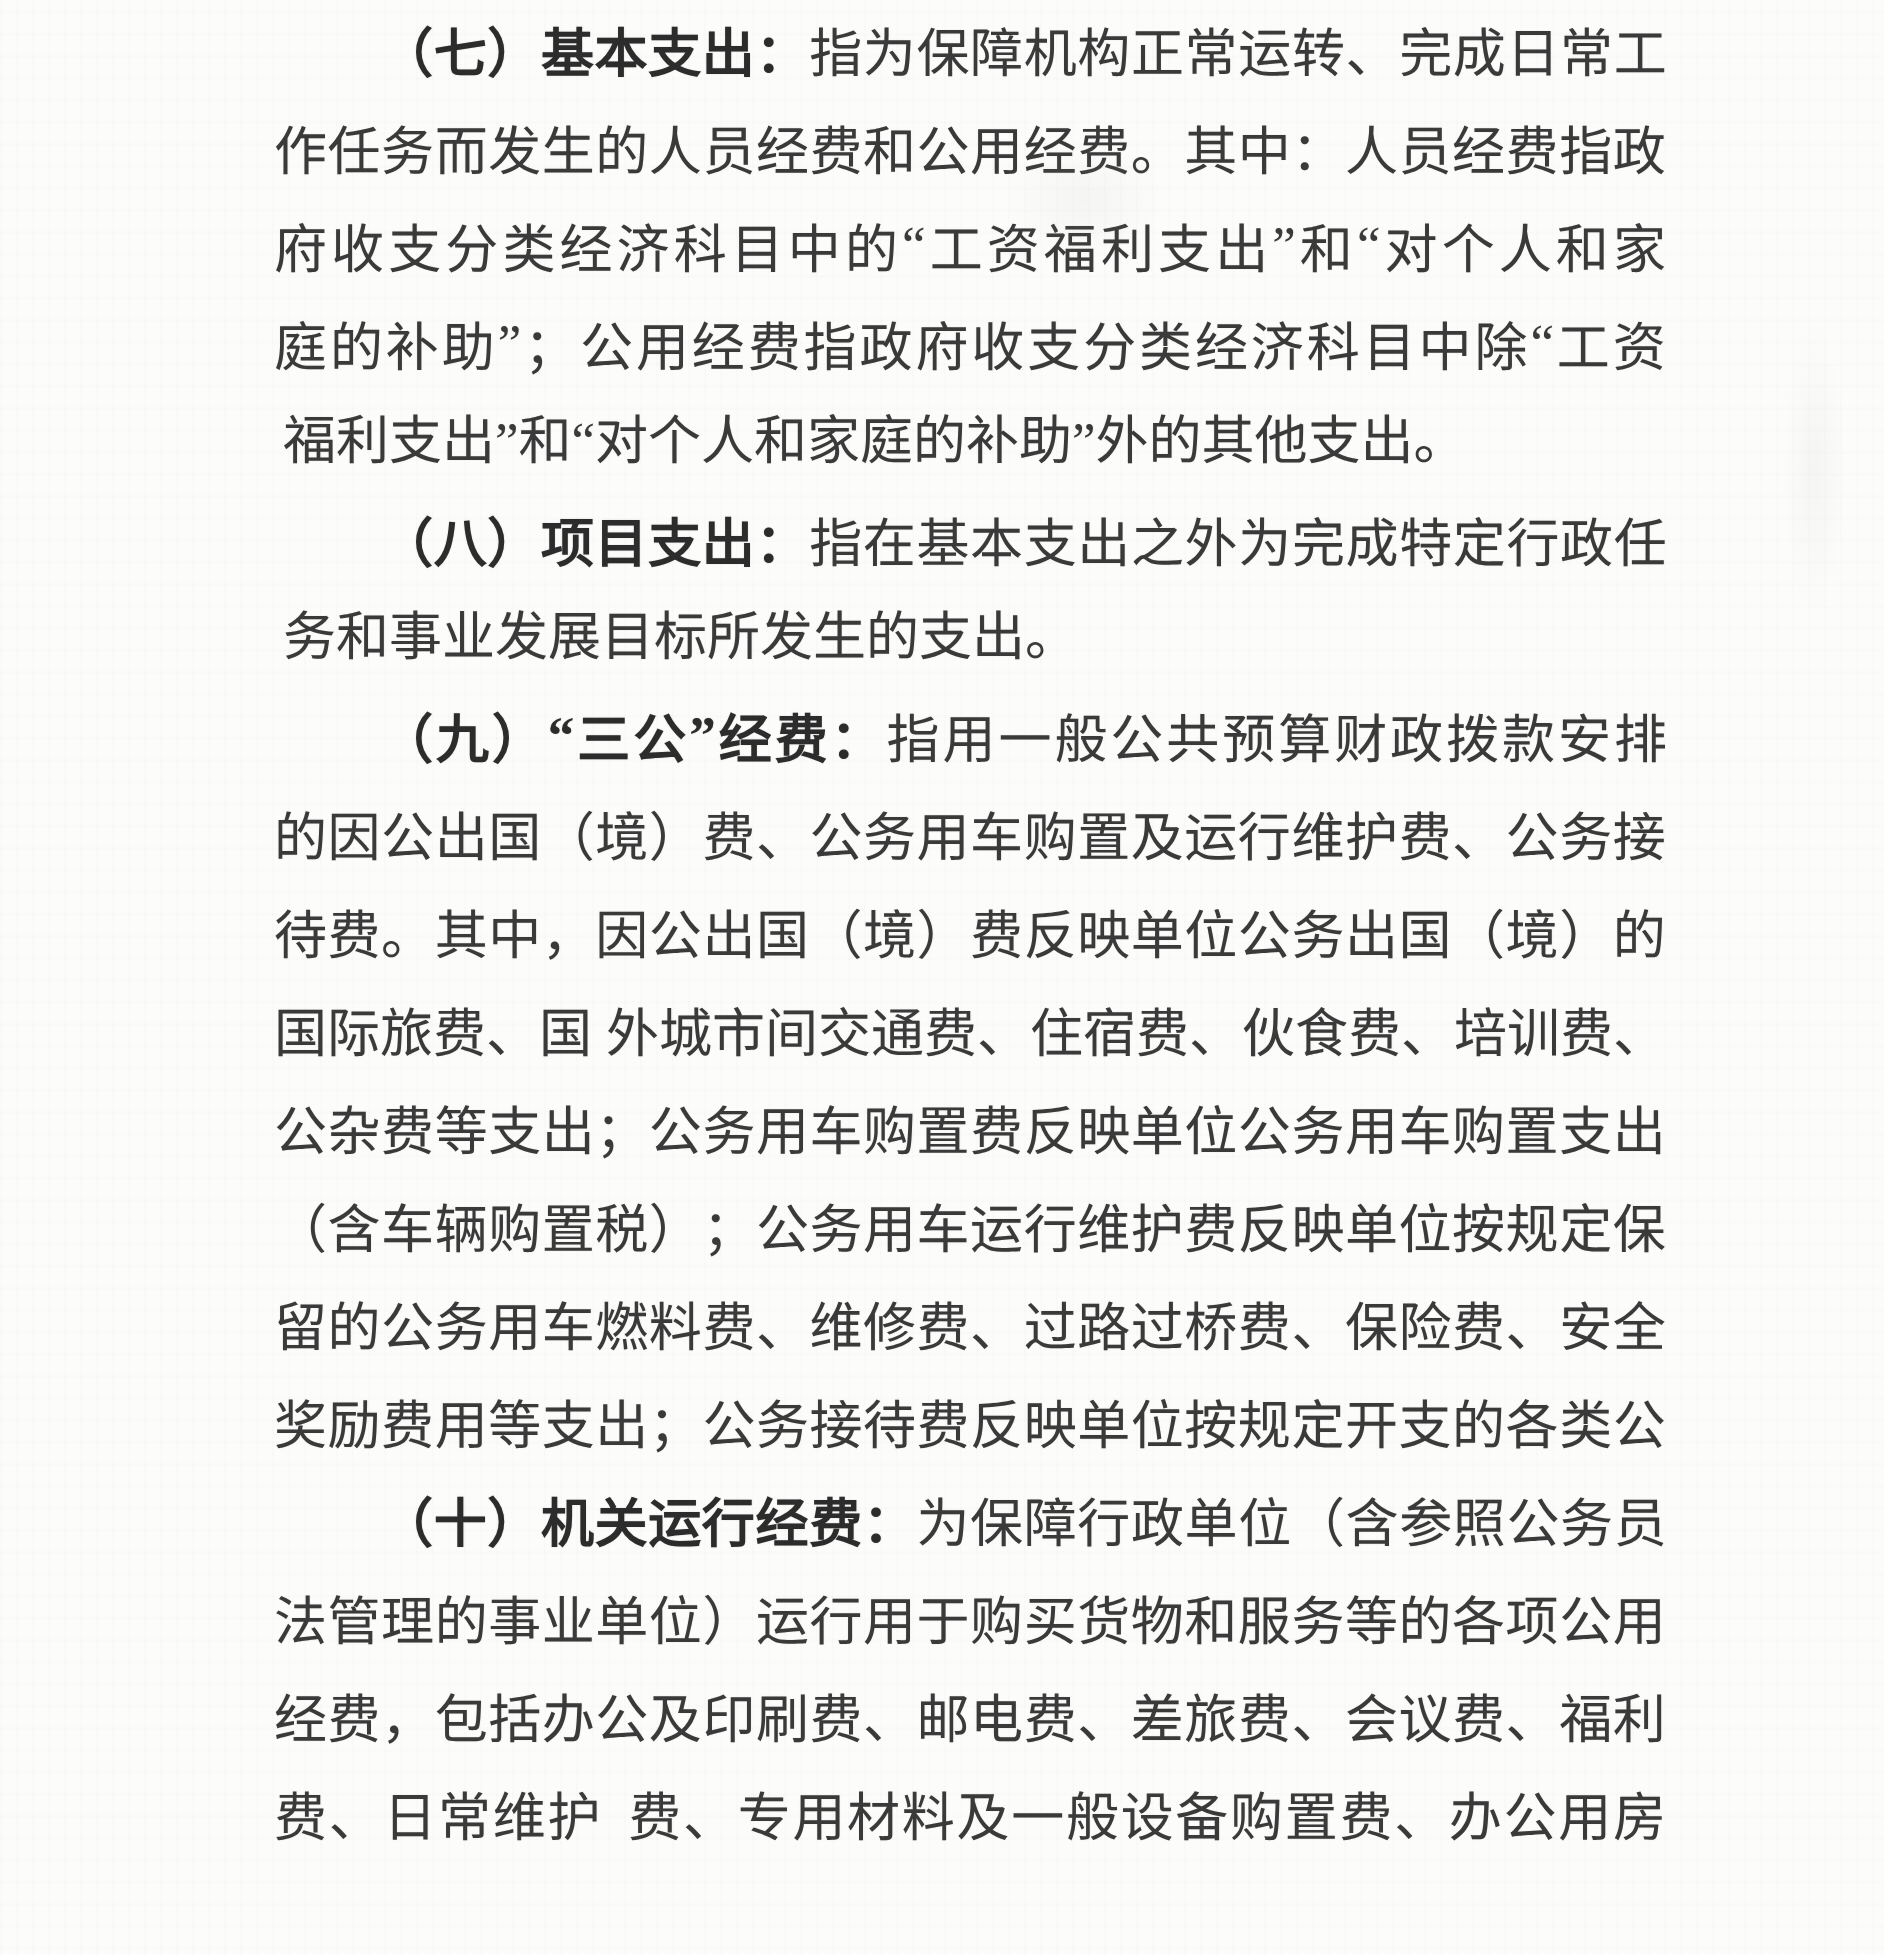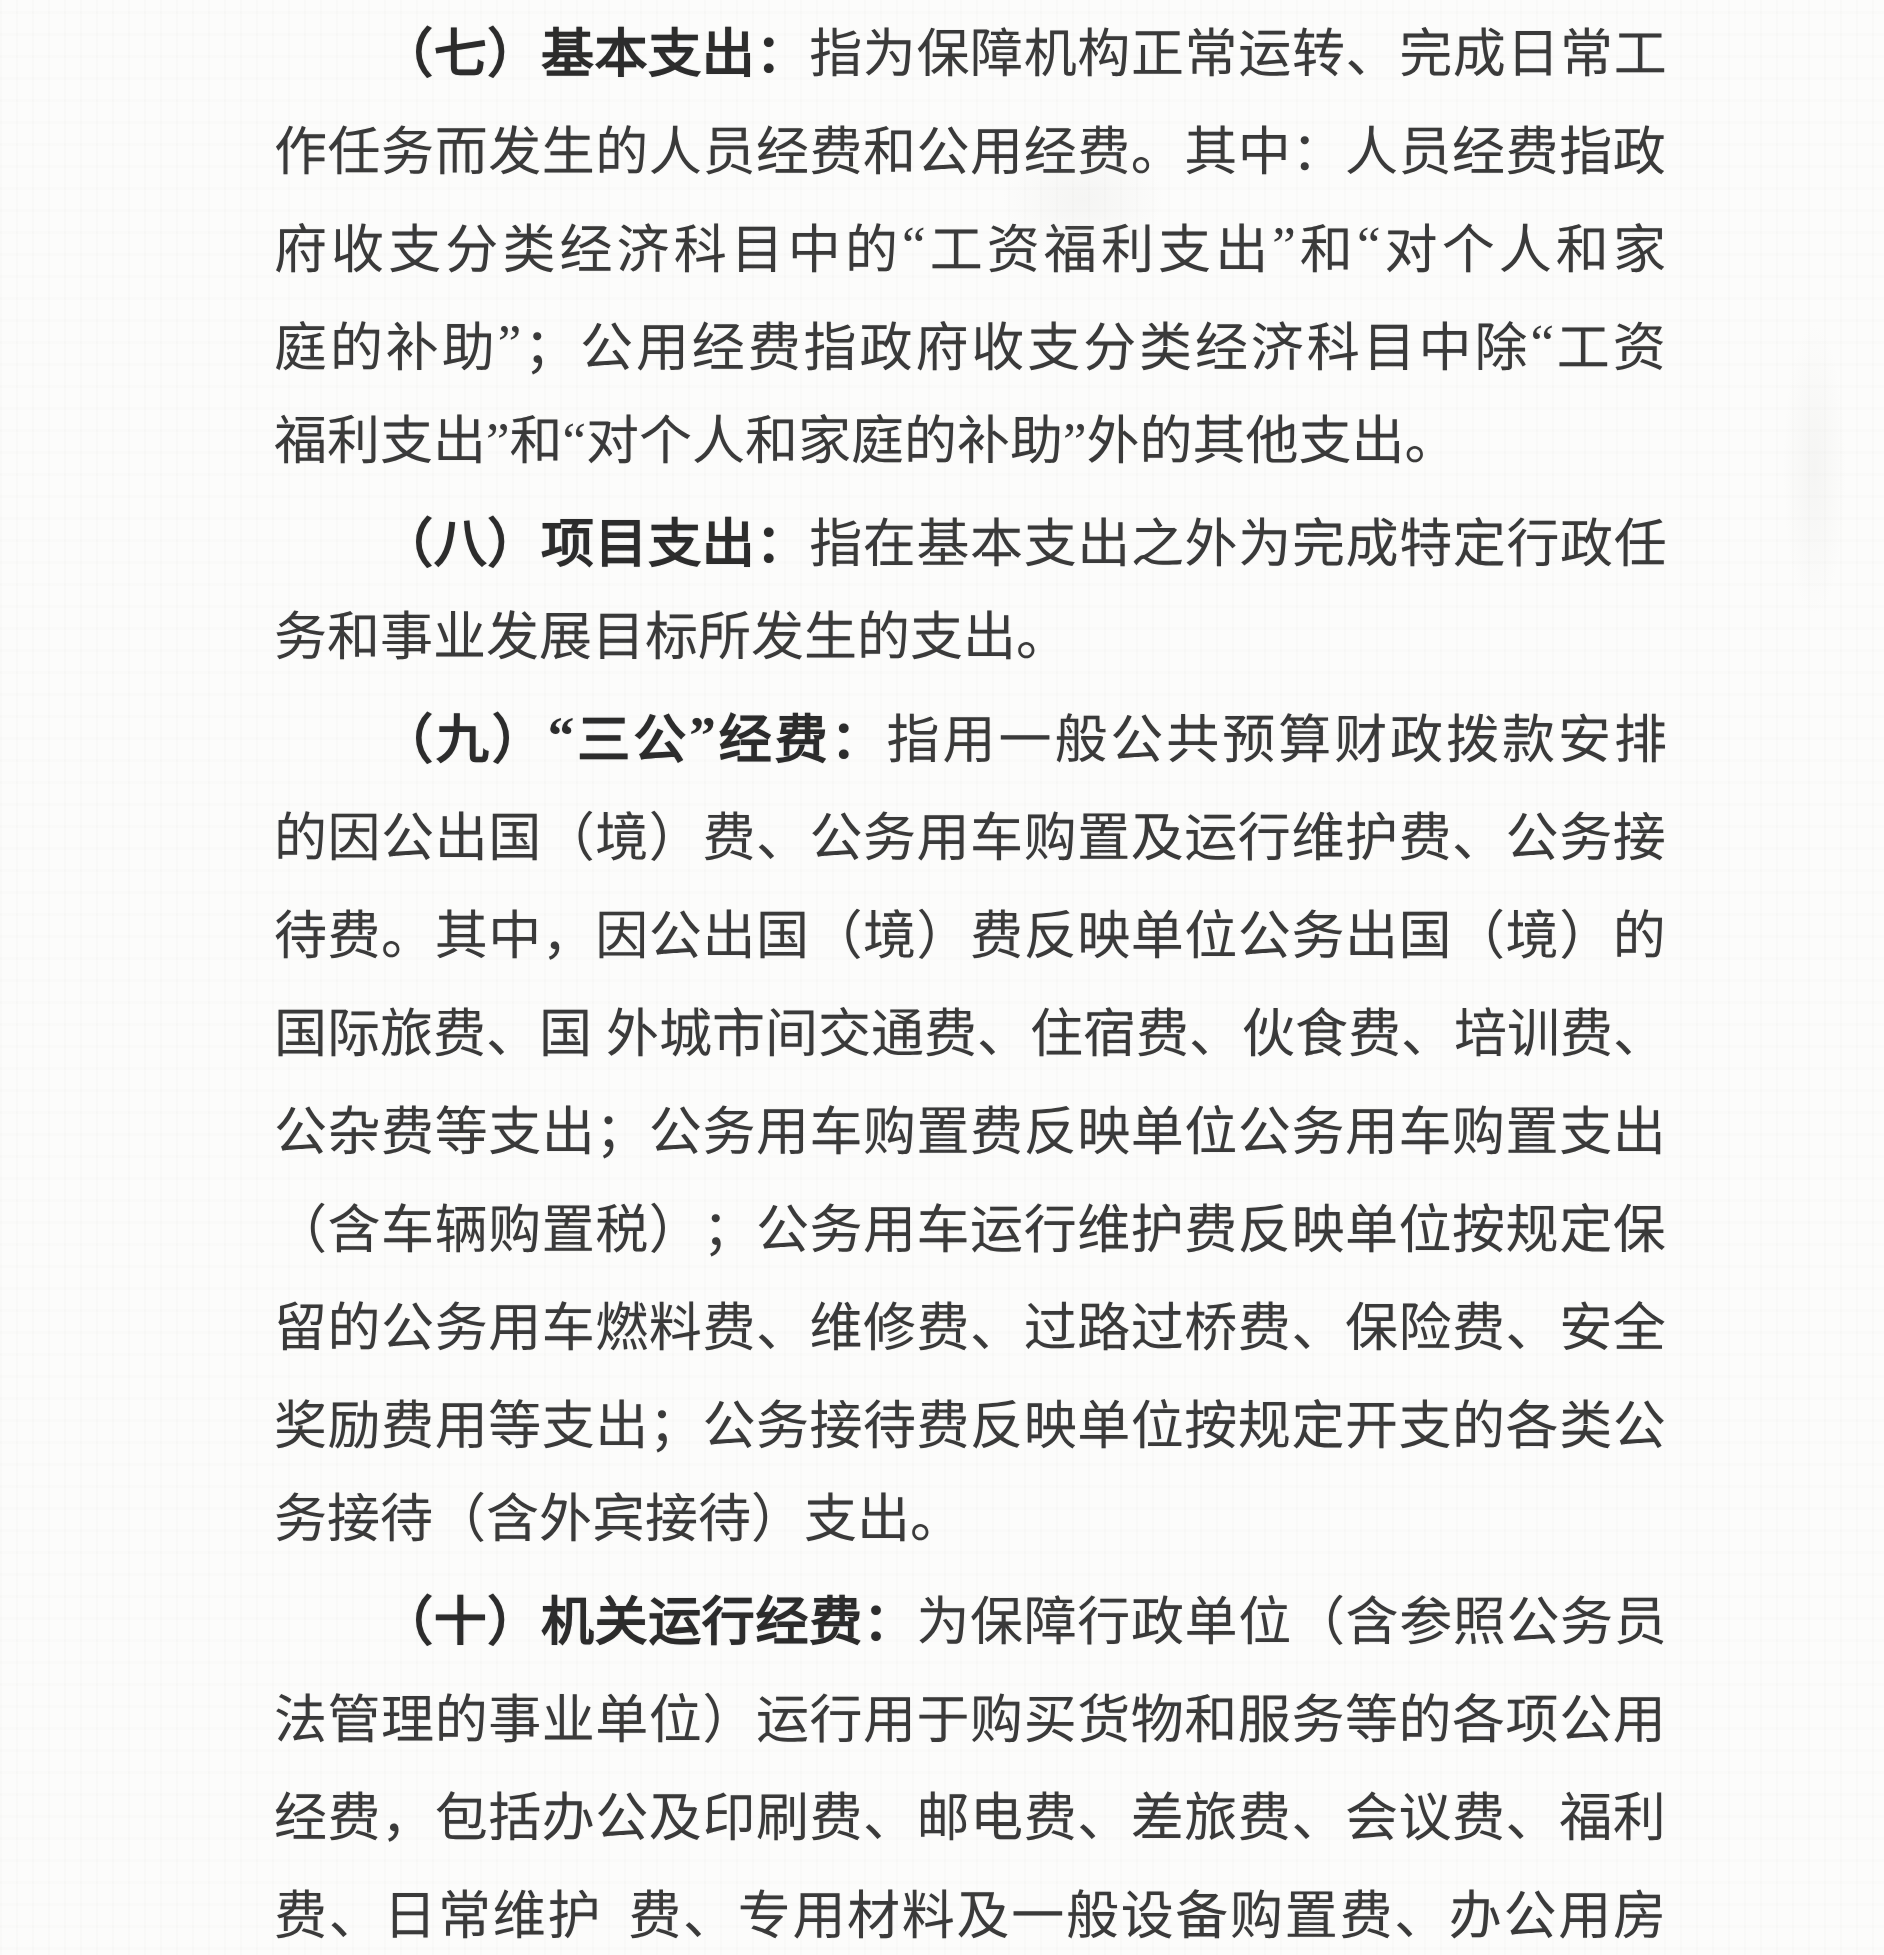--- a/index.html
+++ b/index.html
@@ -35,20 +35,21 @@
   
   .line.j{
     display:flex;
     justify-content:space-between;
     align-items:center;
   }
   
   .line.e{
     line-height:98px;
     display:block;
+    margin-left:9px;
   }
   .line.ind{ padding-left:106px; width:1287px; }
   .ch{ display:inline-block; }
   .gap{ display:inline-block; width:0.46em; }
   .b{ font-weight:700; color:#2c2c2c; text-shadow:0 0 1.2px rgba(50,50,50,0.3); }
   .smudge{
     position:absolute; pointer-events:none; border-radius:50%;
     background:radial-gradient(ellipse at center, rgba(180,180,175,0.10), transparent 70%);
   }
 </style>
@@ -410,21 +411,20 @@
       <span class="ch">按</span>
       <span class="ch">规</span>
       <span class="ch">定</span>
       <span class="ch">开</span>
       <span class="ch">支</span>
       <span class="ch">的</span>
       <span class="ch">各</span>
       <span class="ch">类</span>
       <span class="ch">公</span>
     </div>
-    <div class="line e"><span class="ch">务</span><span class="ch">接</span><span class="ch">待</span><span class="ch">（</span><span class="ch">含</span><span class="ch">外</span><span class="ch">宾</span><span class="ch">接</span><span class="ch">待</span><span class="ch">）</span><span class="ch">支</span><span class="ch">出</span><span class="ch">。</span></div>
     <div class="line j ind">
       <span class="ch b">（</span>
       <span class="ch b">十</span>
       <span class="ch b">）</span>
       <span class="ch b">机</span>
       <span class="ch b">关</span>
       <span class="ch b">运</span>
       <span class="ch b">行</span>
       <span class="ch b">经</span>
       <span class="ch b">费</span>

